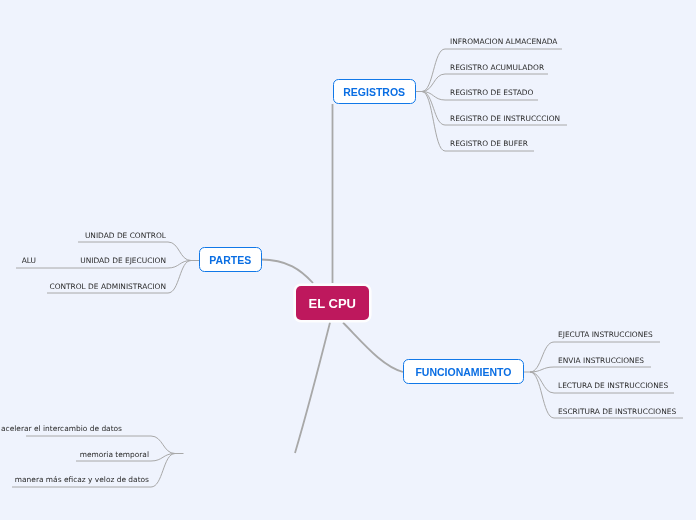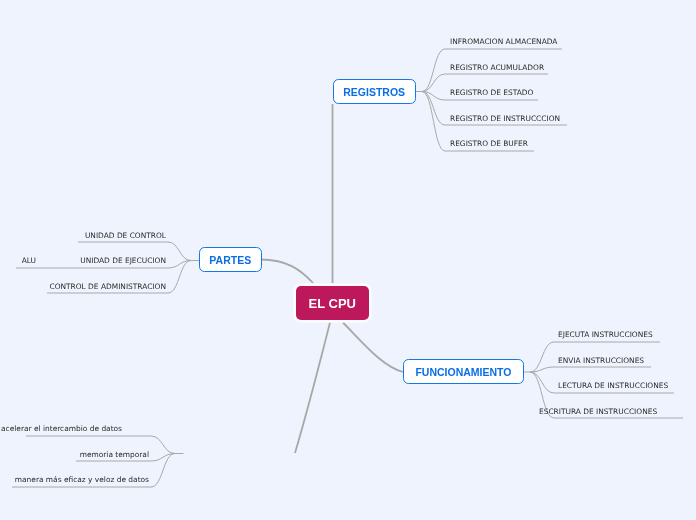--- a/index.html
+++ b/index.html
@@ -83,18 +83,18 @@
   <div class="leaf" style="left:450px;top:139px;">REGISTRO DE BUFER</div>
 
   <div class="leaf ra" style="right:530px;top:230.5px;">UNIDAD DE CONTROL</div>
   <div class="leaf ra" style="right:530px;top:256px;">UNIDAD DE EJECUCION</div>
   <div class="leaf ra" style="right:530px;top:281.5px;">CONTROL DE ADMINISTRACION</div>
   <div class="leaf ra" style="right:660px;top:256px;">ALU</div>
 
   <div class="leaf" style="left:558px;top:330px;">EJECUTA INSTRUCCIONES</div>
   <div class="leaf" style="left:558px;top:355.5px;">ENVIA INSTRUCCIONES</div>
   <div class="leaf" style="left:558px;top:381px;">LECTURA DE INSTRUCCIONES</div>
-  <div class="leaf" style="left:539px;top:406.5px;">ESCRITURA DE INSTRUCCIONES</div>
+  <div class="leaf" style="left:558px;top:406.5px;">ESCRITURA DE INSTRUCCIONES</div>
 
   <div class="leaf ra" style="right:574px;top:424px;">acelerar el intercambio de datos</div>
   <div class="leaf ra" style="right:547px;top:449.5px;">memoria temporal</div>
   <div class="leaf ra" style="right:547px;top:475px;">manera más eficaz y veloz de datos</div>
 </div>
 
 </body></html>

